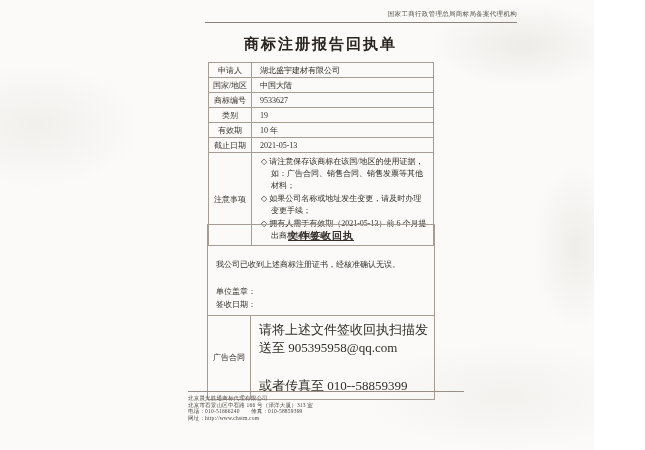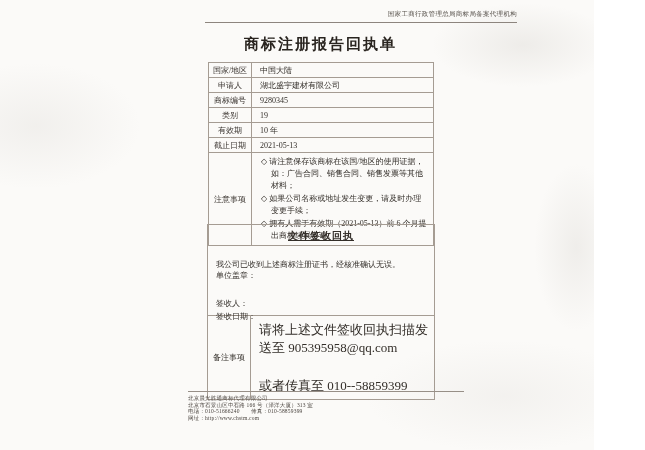--- a/index.html
+++ b/index.html
@@ -40,21 +40,21 @@
   .note{padding-left:13px;text-indent:-10px;line-height:1.5;margin:1px 0;}
   .note .bullet{margin-right:2px;}
   
   .receipt{
     position:absolute;left:207px;top:224px;width:226px;
     border:1px solid #a59c93;font-size:8px;color:#332e29;background:transparent;
   }
   .receipt-top{height:90px;padding:0 8px;box-sizing:border-box;}
   .r-title{text-align:center;font-size:10px;font-weight:bold;text-decoration:underline;padding-top:4px;letter-spacing:1px;}
   .r-statement{margin-top:16px;}
-  .r-seal{}
+  .r-seal{margin-top:16px;}
   .r-signer{margin-top:17px;}
   .r-date{margin-top:2px;}
   .remark{display:flex;border-top:1px solid #a59c93;min-height:40px;}
   .remark-lbl{width:42px;flex:0 0 42px;border-right:1px solid #a59c93;display:flex;align-items:center;justify-content:center;text-align:center;}
   .remark-val{flex:1;padding:5px 6px 4px 8px;font-size:13px;}
   .remark-val .l2{margin-top:20px;}
   
   .footer{
     position:absolute;left:188px;top:391px;width:276px;
     border-top:1px solid #978f87;padding-top:3px;
@@ -67,30 +67,30 @@
 
 <div class="page">
 
   <div class="agency">国家工商行政管理总局商标局备案代理机构</div>
 
   <div class="title">商标注册报告回执单</div>
 
   <table class="info">
     <tbody>
       <tr>
+        <td class="lbl">申请人</td>
+        <td class="val">湖北盛宇建材有限公司</td>
+      </tr>
+      <tr>
         <td class="lbl">国家/地区</td>
         <td class="val">中国大陆</td>
       </tr>
       <tr>
-        <td class="lbl">申请人</td>
-        <td class="val">湖北盛宇建材有限公司</td>
-      </tr>
-      <tr>
         <td class="lbl">商标编号</td>
-        <td class="val">9280345</td>
+        <td class="val">9533627</td>
       </tr>
       <tr>
         <td class="lbl">类别</td>
         <td class="val">19</td>
       </tr>
       <tr>
         <td class="lbl">有效期</td>
         <td class="val">10 年</td>
       </tr>
       <tr>
@@ -106,25 +106,24 @@
         </td>
       </tr>
     </tbody>
   </table>
 
   <div class="receipt">
     <div class="receipt-top">
       <div class="r-title">文件签收回执</div>
       <div class="r-statement">我公司已收到上述商标注册证书，经核准确认无误。</div>
       <div class="r-seal">单位盖章：</div>
-      <div class="r-signer">签收人：</div>
       <div class="r-date">签收日期：</div>
     </div>
     <div class="remark">
-      <div class="remark-lbl">备注事项</div>
+      <div class="remark-lbl">广告合同</div>
       <div class="remark-val">
         <div class="l1">请将上述文件签收回执扫描发送至  905395958@qq.com</div>
         <div class="l2">或者传真至 010--58859399</div>
       </div>
     </div>
   </div>
 
   <div class="footer">
     <div>北京晨光胜通商标代理有限公司</div>
     <div>北京市石景山区中石路 166 号（泽洋大厦）313 室</div>

